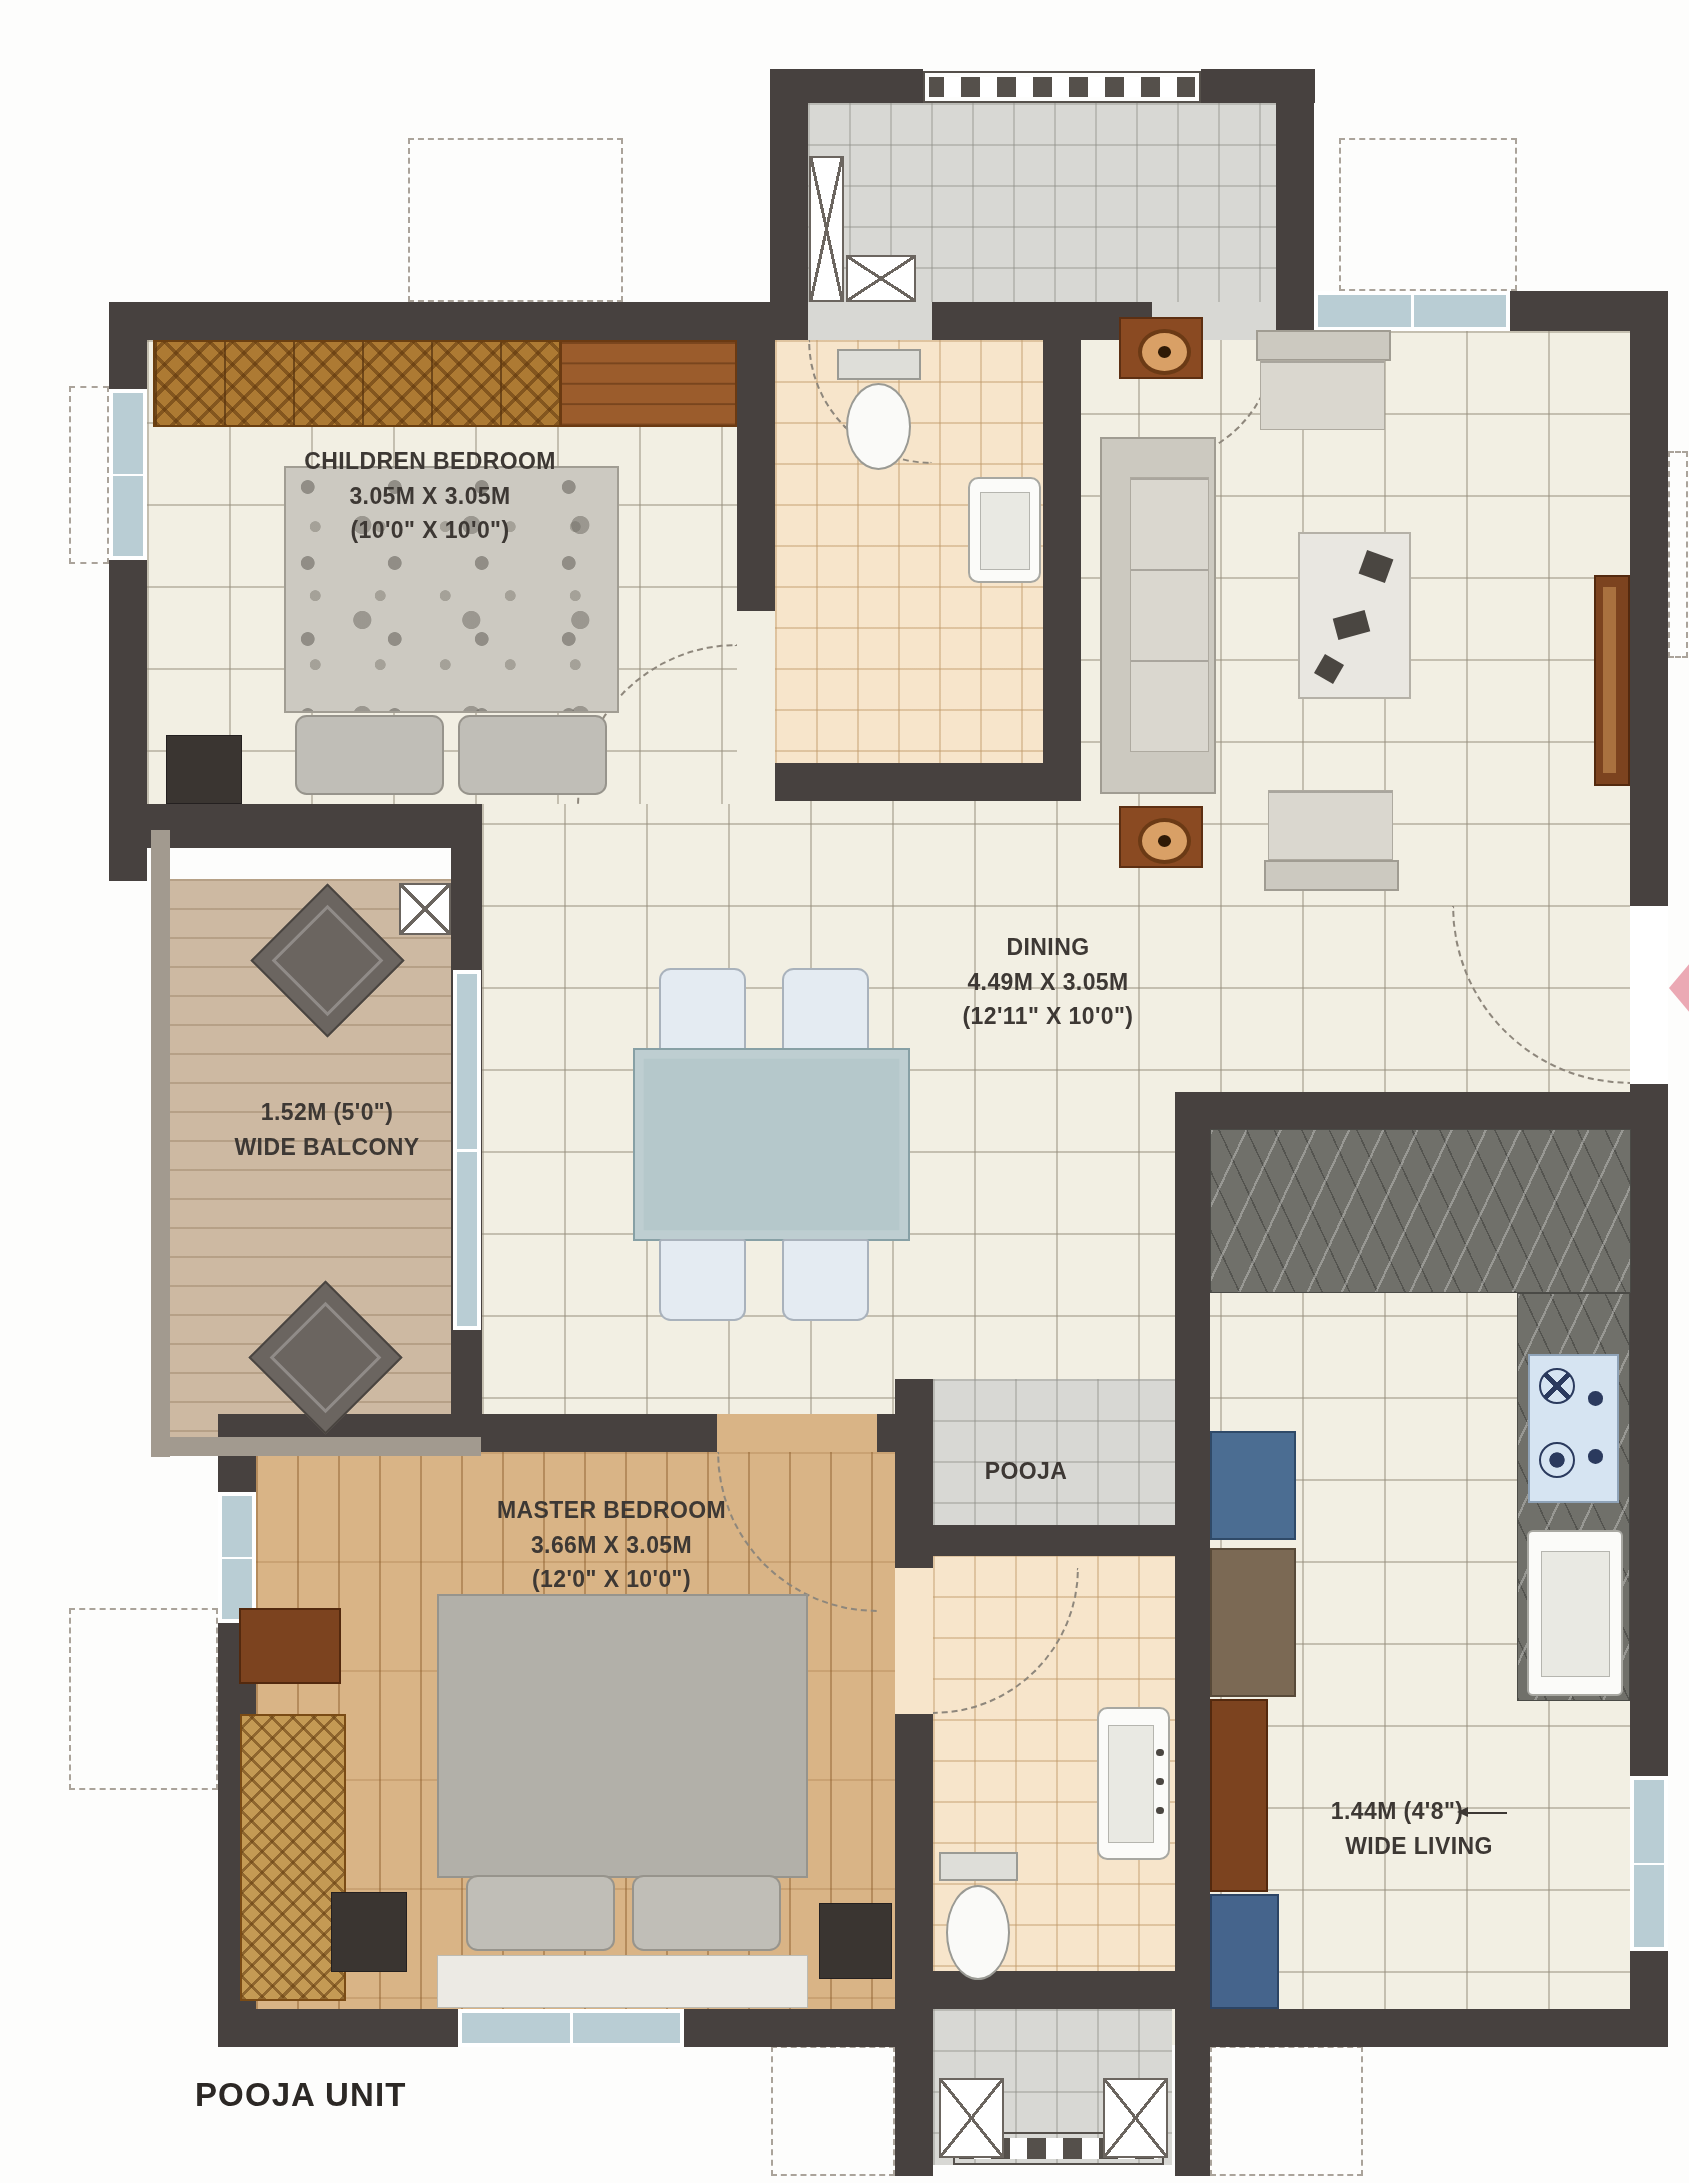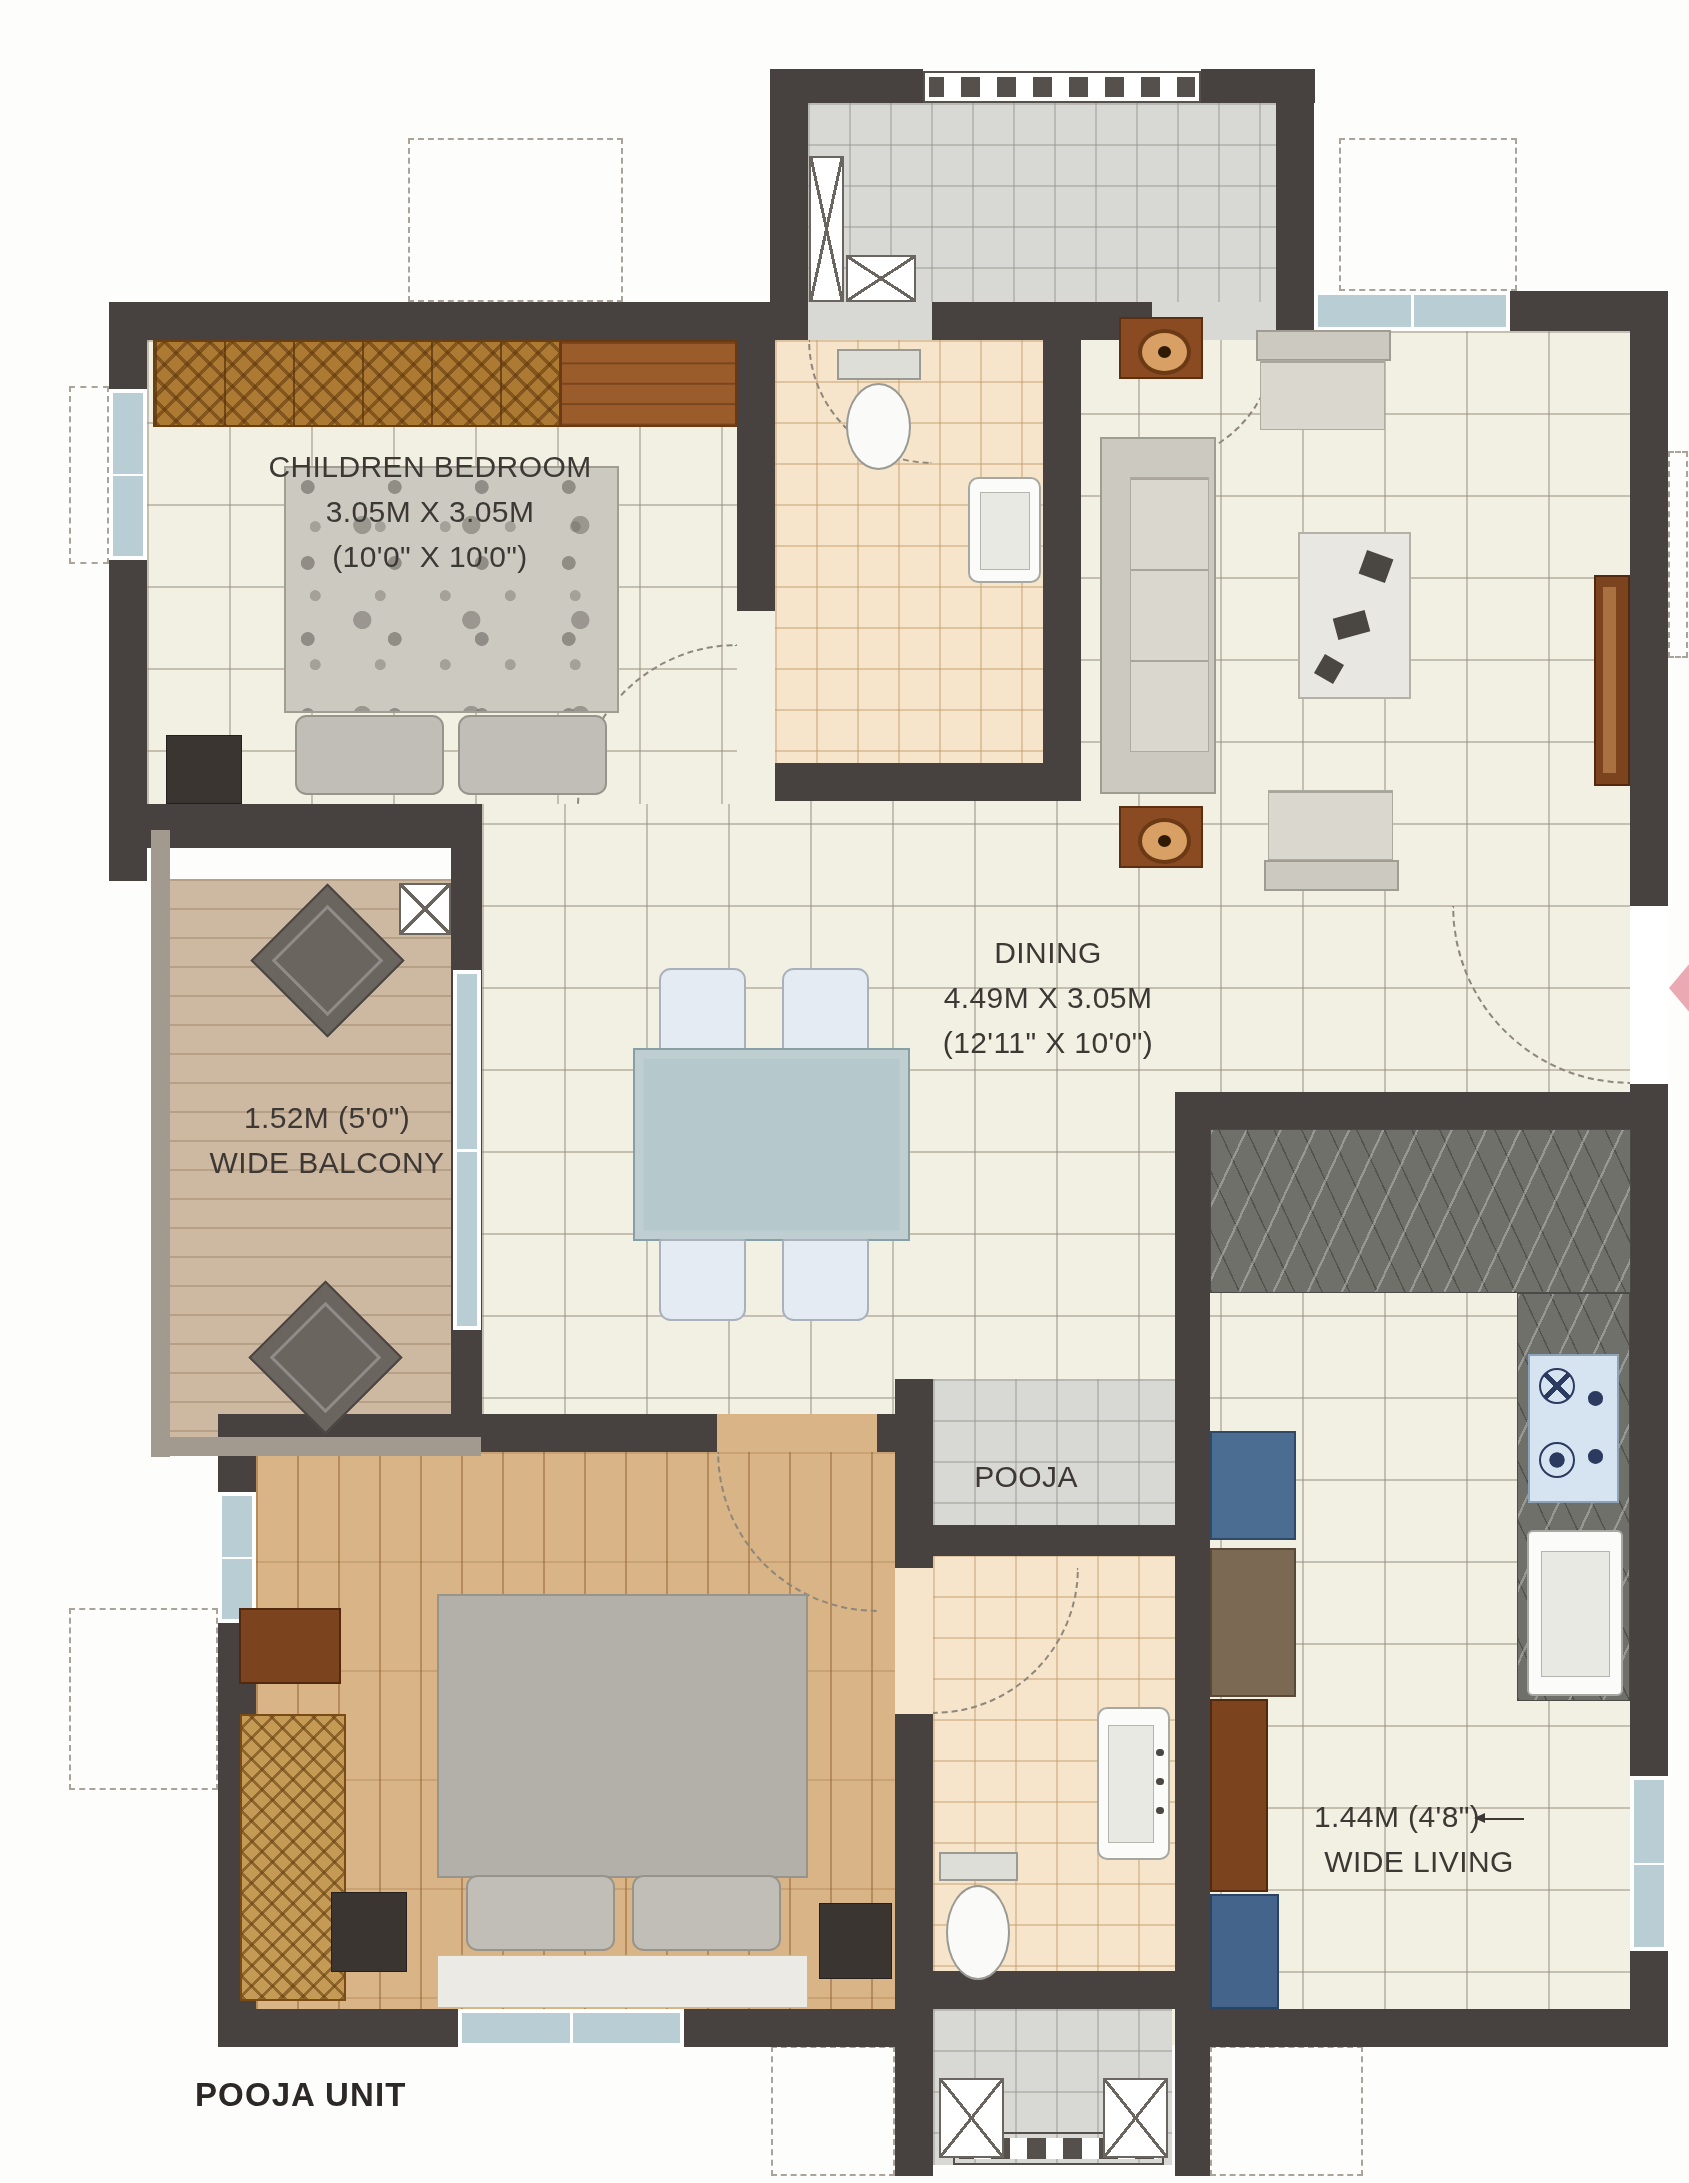--- a/index.html
+++ b/index.html
@@ -35,22 +35,22 @@
     background-clip:content-box;}
   .xbox{position:absolute;background-color:#ffffff;border:2.2px solid #6b655f;box-sizing:border-box;
     background-image:
       linear-gradient(to top right,transparent calc(50% - 1.5px),#6b655f calc(50% - 1.5px),#6b655f calc(50% + 1.5px),transparent calc(50% + 1.5px)),
       linear-gradient(to bottom right,transparent calc(50% - 1.5px),#6b655f calc(50% - 1.5px),#6b655f calc(50% + 1.5px),transparent calc(50% + 1.5px));}
   .proj{position:absolute;border:2.2px dashed #aaa39a;box-sizing:border-box;}
   .arc{position:absolute;box-sizing:border-box;}
   .arc-bl{border-left:2.2px dashed #8e877c;border-bottom:2.2px dashed #8e877c;border-bottom-left-radius:100%;}
   .arc-br{border-right:2.2px dashed #8e877c;border-bottom:2.2px dashed #8e877c;border-bottom-right-radius:100%;}
   .arc-tl{border-left:2.2px dashed #8e877c;border-top:2.2px dashed #8e877c;border-top-left-radius:100%;}
-  .rlabel{position:absolute;text-align:center;font-weight:normal;color:#3d3834;
-    font-size:30px;line-height:1.5;letter-spacing:0.4px;white-space:nowrap;}
+  .rlabel{position:absolute;text-align:center;font-weight:bold;color:#3d3834;
+    font-size:23px;line-height:1.5;letter-spacing:0.4px;white-space:nowrap;}
   .leader{display:inline-block;vertical-align:middle;width:41px;height:2.2px;background:#3d3834;position:relative;margin-left:2.9px;}
   .leader::before{content:'';position:absolute;left:-8.7px;top:-5.1px;width:0;height:0;
     border-right:11.6px solid #3d3834;border-top:5.8px solid transparent;border-bottom:5.8px solid transparent;}
   .furn{position:absolute;box-sizing:border-box;}
   .sofa-part{background:#ccc9c0;border:2.2px solid #a09c92;}
   .cushion{background:#dad7cf;border:1.5px solid #aeaaa0;
     background-image:linear-gradient(rgba(120,116,108,.5) 2.2px,transparent 2.2px);
     background-size:100% 91px;}
   .speaker{background:#8a4a22;border:2.2px solid #5d2f12;}
   .spk-ring{position:absolute;left:50%;top:50%;width:45px;height:38px;margin:-19px 0 0 -22.6px;
@@ -271,20 +271,25 @@
     <div>DINING</div>
     <div>4.49M X 3.05M</div>
     <div>(12'11" X 10'0")</div>
   </div>
 
   <div class="rlabel" style="left:207px;top:1095px;width:240px;">
     <div>1.52M (5'0")</div>
     <div>WIDE BALCONY</div>
   </div>
 
+  <div class="rlabel" style="left:404px;top:1493px;width:415px;">
+    <div>MASTER BEDROOM</div>
+    <div>3.66M X 3.05M</div>
+    <div>(12'0" X 10'0")</div>
+  </div>
 
   <div class="rlabel" style="left:953px;top:1454px;width:146px;">
     <div>POOJA</div>
   </div>
 
 
 
   <div class="rlabel" style="left:1288px;top:1794px;width:262px;">
     <div><span>1.44M (4'8")</span><span class="leader"></span></div>
     <div>WIDE LIVING</div>

